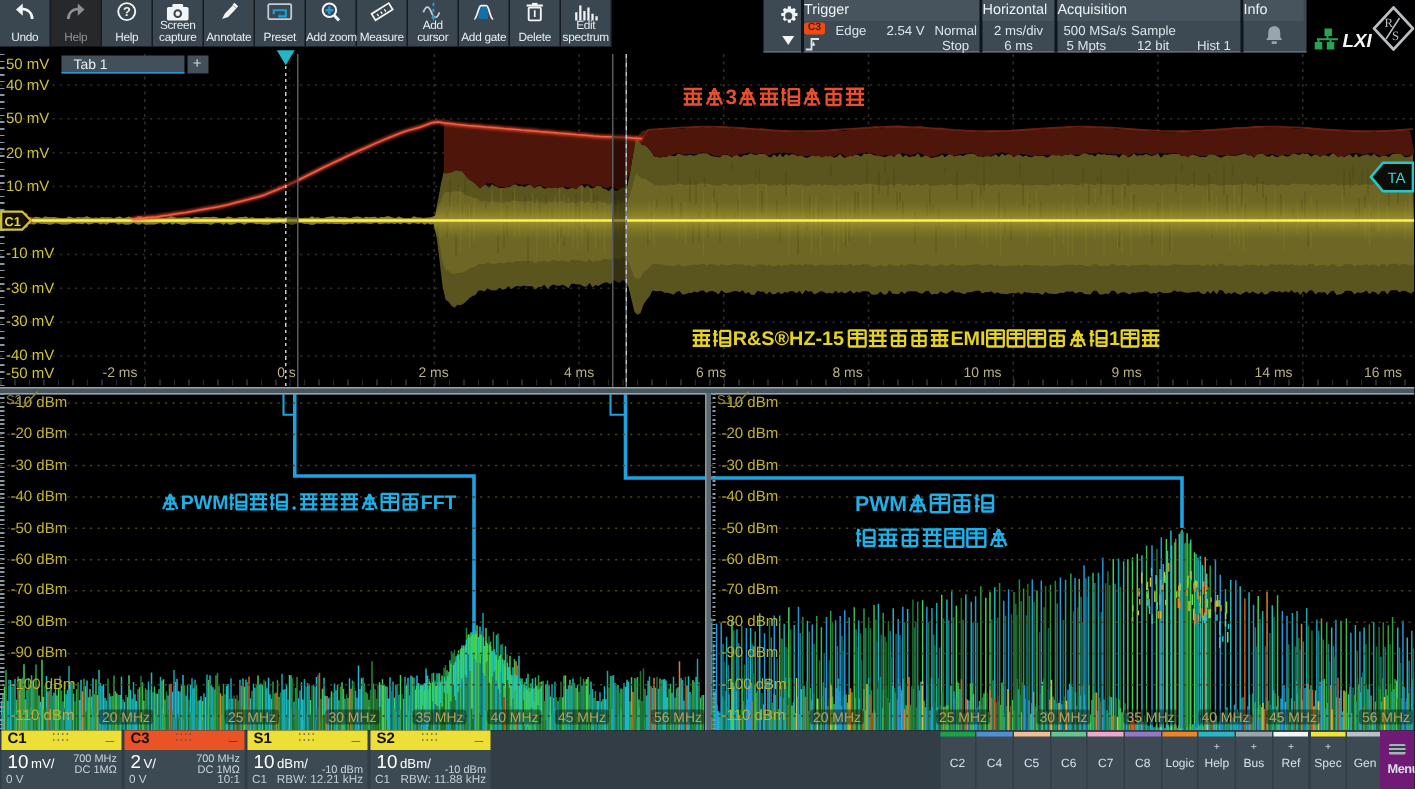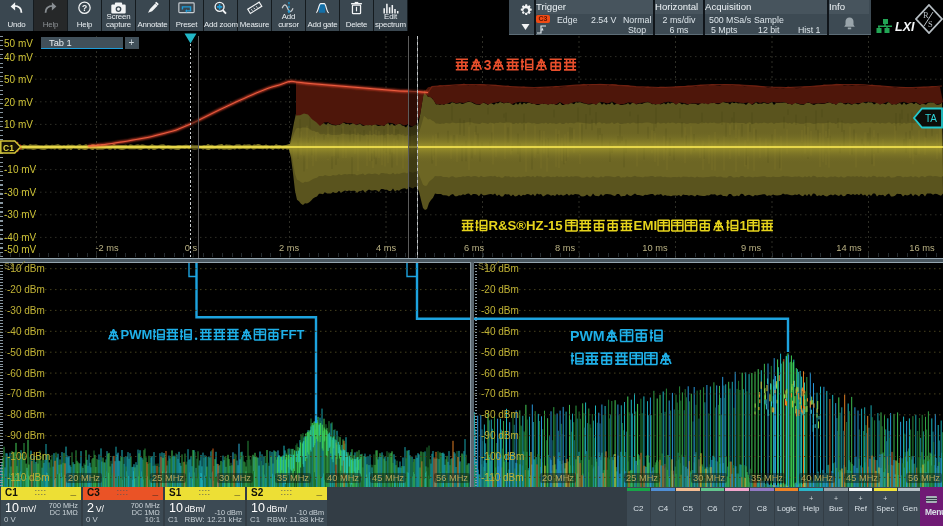--- a/index.html
+++ b/index.html
@@ -272,21 +272,21 @@
 <div class="ylab" style="top:37.5px">50 mV</div>
 <div class="ylab" style="top:51.5px">40 mV</div>
 <div class="ylab" style="top:74.0px">50 mV</div>
 <div class="ylab" style="top:96.5px">20 mV</div>
 <div class="ylab" style="top:119.0px">10 mV</div>
 <div class="ylab" style="top:164.0px">-10 mV</div>
 <div class="ylab" style="top:186.5px">-30 mV</div>
 <div class="ylab" style="top:209.0px">-30 mV</div>
 <div class="ylab" style="top:231.5px">-40 mV</div>
 <div class="ylab" style="top:244.0px">-50 mV</div>
-<div class="tlab" style="left:107px;top:242.5px">-2 ms</div>
+<div class="tlab" style="left:80px;top:242.5px">-2 ms</div>
 <div class="tlab" style="left:191px;top:242.5px">0 s</div>
 <div class="tlab" style="left:289px;top:242.5px">2 ms</div>
 <div class="tlab" style="left:386px;top:242.5px">4 ms</div>
 <div class="tlab" style="left:474px;top:242.5px">6 ms</div>
 <div class="tlab" style="left:565px;top:242.5px">8 ms</div>
 <div class="tlab" style="left:655px;top:242.5px">10 ms</div>
 <div class="tlab" style="left:751px;top:242.5px">9 ms</div>
 <div class="tlab" style="left:849px;top:242.5px">14 ms</div>
 <div class="tlab" style="left:922px;top:242.5px">16 ms</div>
 <svg class="abs" style="left:0;top:139px" width="24" height="16" viewBox="0 0 24 16">

